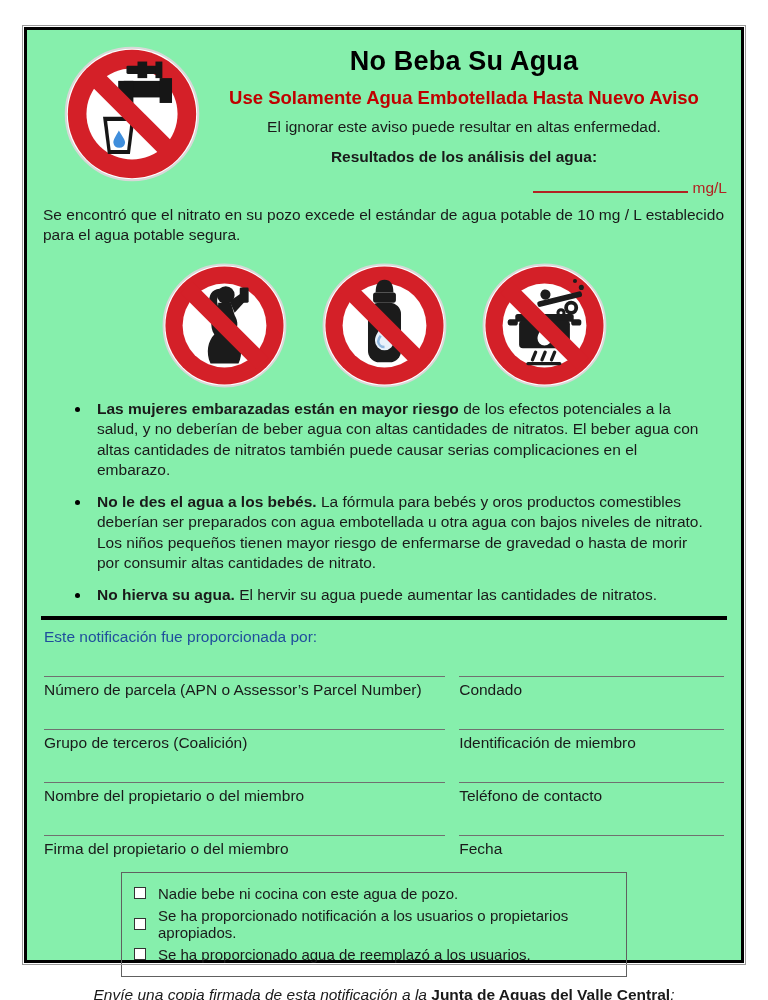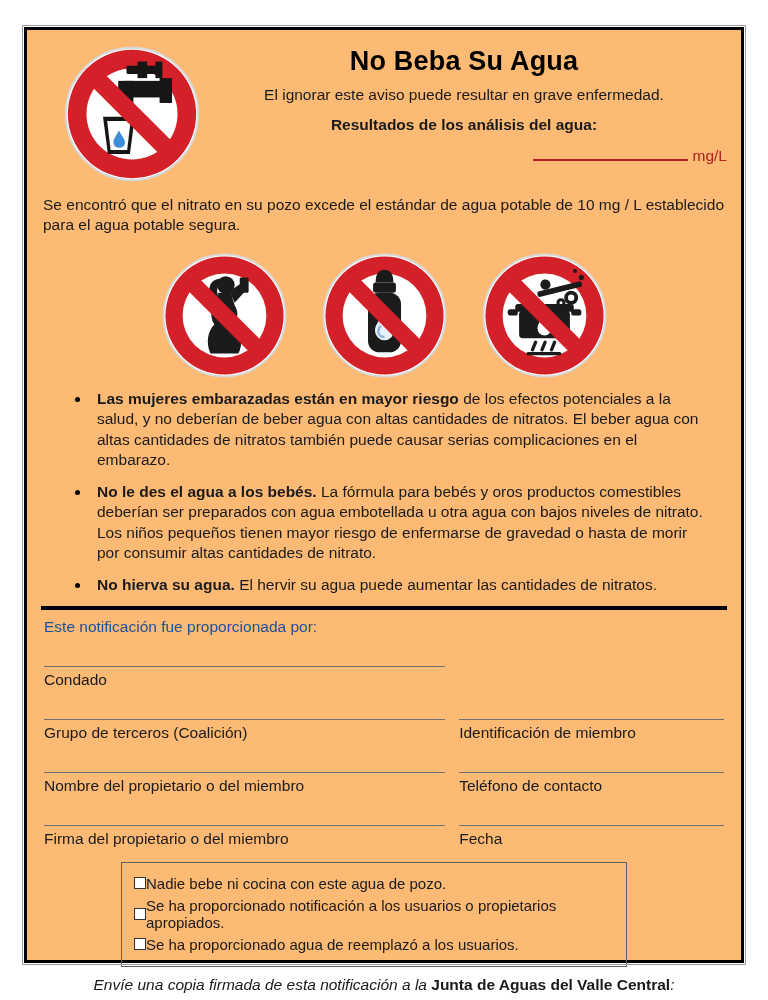--- a/index.html
+++ b/index.html
@@ -11,21 +11,21 @@
     overflow: hidden;
   }
   .page {
     position: relative;
     margin: 27px 24px 0 24px;
     height: 936px;
     border: 3px solid #000;
     outline: 1px solid #9a9a9a;
     outline-offset: 1px;
     padding: 10px 14px 8px 14px;
-    background: #fdba74;
+    background: #86efac;
   }
   
   .header { display: flex; align-items: flex-start; }
   .main-sign { width: 138px; flex: 0 0 138px; margin: 5px 0 0 22px; }
   .header-text { flex: 1; text-align: center; padding-top: 6px; }
   .title { font-size: 27px; font-weight: bold; color: #000; letter-spacing: 0.2px; }
   .subtitle { margin-top: 10px; font-size: 18.5px; font-weight: bold; color: #c00000; }
   .warn-line { margin-top: 9px; font-size: 15.5px; color: #1a1a1a; }
   .results-label { margin-top: 12px; font-size: 15.5px; font-weight: bold; }
   .result-line { margin-top: 13px; font-size: 15.5px; color: #b22222; text-align: right; }
@@ -52,21 +52,21 @@
     display: grid; grid-template-columns: 59% 1fr; column-gap: 14px;
     margin-top: 30px;
   }
   .field { border-top: 1px solid #707070; padding-top: 4px; font-size: 15.5px; }
   
   .check-box {
     border: 1px solid #606060;
     margin: 14px 100px 0 80px;
     padding: 7px 12px 8px 12px;
   }
-  .check-row { display: flex; align-items: center; font-size: 15px; margin: 5px 0; }
+  .check-row { display: flex; align-items: center; gap: 12px; font-size: 15px; margin: 5px 0; }
   .checkbox {
     width: 12px; height: 12px; flex: 0 0 12px;
     border: 1.4px solid #333; background: #fff; display: inline-block;
   }
   
   .send-line { text-align: center; margin-top: 9px; font-size: 15.5px; }
   .send-italic { font-style: italic; }
   .send-bold { font-weight: bold; }
   .offices { display: grid; grid-template-columns: 49% 1fr; margin: 4px 2px 0 2px; }
   .office { font-size: 15px; line-height: 1.38; }
@@ -105,21 +105,22 @@
         <g>
           <polygon points="29,52 52,52 48.5,79 32.5,79" fill="#161616"></polygon>
           <polygon points="32,55 49,55 46.5,76 34.5,76" fill="#ffffff"></polygon>
           <path d="M40.5,62 C38,66.5 36.5,68.5 36.5,70.8 A4.3,4.3 0 0 0 45,70.8 C45,68.5 43,66.5 40.5,62 Z" fill="#3f8edc"></path>
         </g>
         <use href="#slash"></use>
       </svg>
     </div>
     <div class="header-text">
       <div class="title">No Beba Su Agua</div>
-      <div class="warn-line">El ignorar este aviso puede resultar en grave enfermedad.</div>
+      <div class="subtitle">Use Solamente Agua Embotellada Hasta Nuevo Aviso</div>
+      <div class="warn-line">El ignorar este aviso puede resultar en altas enfermedad.</div>
       <div class="results-label">Resultados de los análisis del agua:</div>
       <div class="result-line">
         <span class="result-blank"></span>
         <span>mg/L</span>
       </div>
     </div>
   </div>
 
   <p class="intro">Se encontró que el nitrato en su pozo excede el estándar de agua potable de 10 mg / L establecido para el agua potable segura.</p>
 
@@ -186,20 +187,21 @@
     <li><span class="b-bold">Las mujeres embarazadas están en mayor riesgo</span><span> de los efectos potenciales a la salud, y no deberían de beber agua con altas cantidades de nitratos. El beber agua con altas cantidades de nitratos también puede causar serias complicaciones en el embarazo.</span></li>
     <li><span class="b-bold">No le des el agua a los bebés.</span><span> La fórmula para bebés y oros productos comestibles deberían ser preparados con agua embotellada u otra agua con bajos niveles de nitrato. Los niños pequeños tienen mayor riesgo de enfermarse de gravedad o hasta de morir por consumir altas cantidades de nitrato.</span></li>
     <li><span class="b-bold">No hierva su agua.</span><span> El hervir su agua puede aumentar las cantidades de nitratos.</span></li>
   </ul>
 
   <hr class="divider">
   <div class="provided-by">Este notificación fue proporcionada por:</div>
 
   <div class="form-grid">
     <div class="form-row">
+      <div class="field">Número de parcela (APN o Assessor’s Parcel Number)</div>
       <div class="field">Condado</div>
     </div>
     <div class="form-row">
       <div class="field">Grupo de terceros (Coalición)</div>
       <div class="field">Identificación de miembro</div>
     </div>
     <div class="form-row">
       <div class="field">Nombre del propietario o del miembro</div>
       <div class="field">Teléfono de contacto</div>
     </div>

